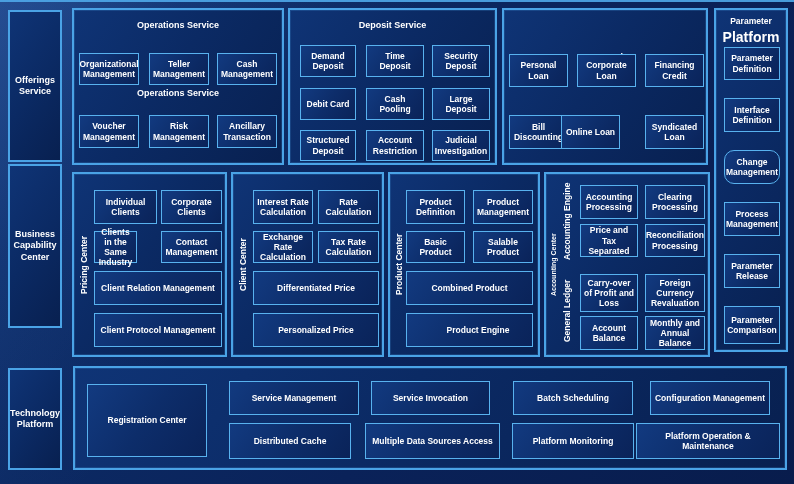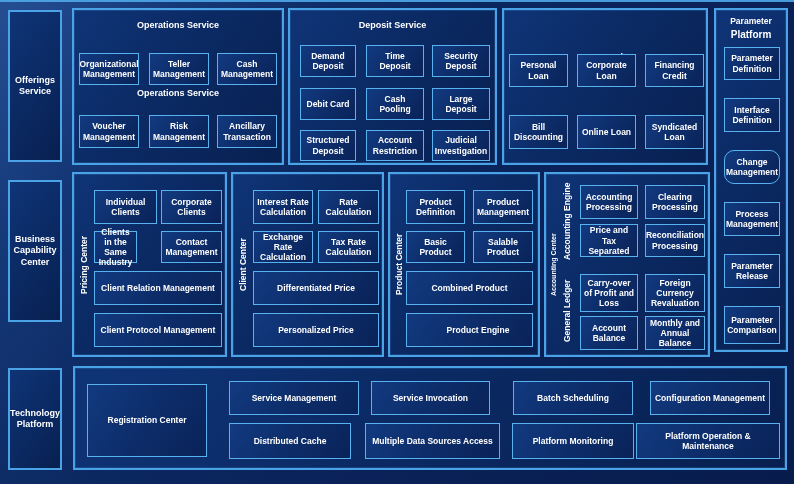--- a/index.html
+++ b/index.html
@@ -48,21 +48,21 @@
     color:#fff;font-weight:bold;font-size:8.5px;text-align:center;white-space:nowrap;
   }
   .vlabel.small{font-size:7px;}
 </style>
 </head>
 <body>
 
 <div id="stage">
 
   <div class="rail" style="left:8px;top:10px;width:54px;height:152px;">Offerings Service</div>
-  <div class="rail" style="left:8px;top:180px;width:54px;height:142px;">Business Capability Center</div>
+  <div class="rail" style="left:8px;top:164px;width:54px;height:164px;">Business Capability Center</div>
   <div class="rail" style="left:8px;top:368px;width:54px;height:102px;">Technology Platform</div>
 
   <div class="panel" style="left:72px;top:8px;width:212px;height:157px;">
     <div class="ptitle" style="top:10px;">Operations Service</div>
     <div class="box" style="left:5px;top:43px;width:60px;height:32px;">Organizational Management</div>
     <div class="box" style="left:75px;top:43px;width:60px;height:32px;">Teller Management</div>
     <div class="box" style="left:143px;top:43px;width:60px;height:32px;">Cash Management</div>
     <div class="ptitle" style="top:78px;">Operations Service</div>
     <div class="box" style="left:5px;top:105px;width:60px;height:33px;">Voucher Management</div>
     <div class="box" style="left:75px;top:105px;width:60px;height:33px;">Risk Management</div>
@@ -81,27 +81,27 @@
     <div class="box" style="left:76px;top:120px;width:58px;height:31px;">Account Restriction</div>
     <div class="box" style="left:142px;top:120px;width:58px;height:31px;">Judicial Investigation</div>
   </div>
 
   <div class="panel" style="left:502px;top:8px;width:206px;height:157px;">
     <div class="ptitle" style="top:10px;margin-top:32px;">Loan Service</div>
     <div class="box" style="left:5px;top:44px;width:59px;height:33px;">Personal Loan</div>
     <div class="box" style="left:73px;top:44px;width:59px;height:33px;">Corporate Loan</div>
     <div class="box" style="left:141px;top:44px;width:59px;height:33px;">Financing Credit</div>
     <div class="box" style="left:5px;top:105px;width:59px;height:34px;">Bill Discounting</div>
-    <div class="box" style="left:73px;top:105px;width:59px;height:34px;">Online Loan</div>
+    <div class="box" style="left:57px;top:105px;width:59px;height:34px;">Online Loan</div>
     <div class="box" style="left:141px;top:105px;width:59px;height:34px;">Syndicated Loan</div>
   </div>
 
   <div class="panel" style="left:714px;top:8px;width:74px;height:344px;">
     <div class="ptitle" style="top:6px;font-size:8.5px;">Parameter</div>
-    <div class="ptitle" style="top:19px;font-size:10px;">Platform</div>
+    <div class="ptitle" style="top:19px;font-size:14px;">Platform</div>
     <div class="box" style="left:8px;top:37px;width:56px;height:33px;">Parameter Definition</div>
     <div class="box" style="left:8px;top:88px;width:56px;height:34px;">Interface Definition</div>
     <div class="box" style="left:8px;top:140px;width:56px;height:34px;border-radius:10px;">Change Management</div>
     <div class="box" style="left:8px;top:192px;width:56px;height:34px;">Process Management</div>
     <div class="box" style="left:8px;top:244px;width:56px;height:34px;">Parameter Release</div>
     <div class="box" style="left:8px;top:296px;width:56px;height:38px;">Parameter Comparison</div>
   </div>
 
   <div class="panel" style="left:72px;top:172px;width:155px;height:185px;">
     <div class="vlabel" style="left:2px;top:0;width:15px;height:100%;">Pricing Center</div>

